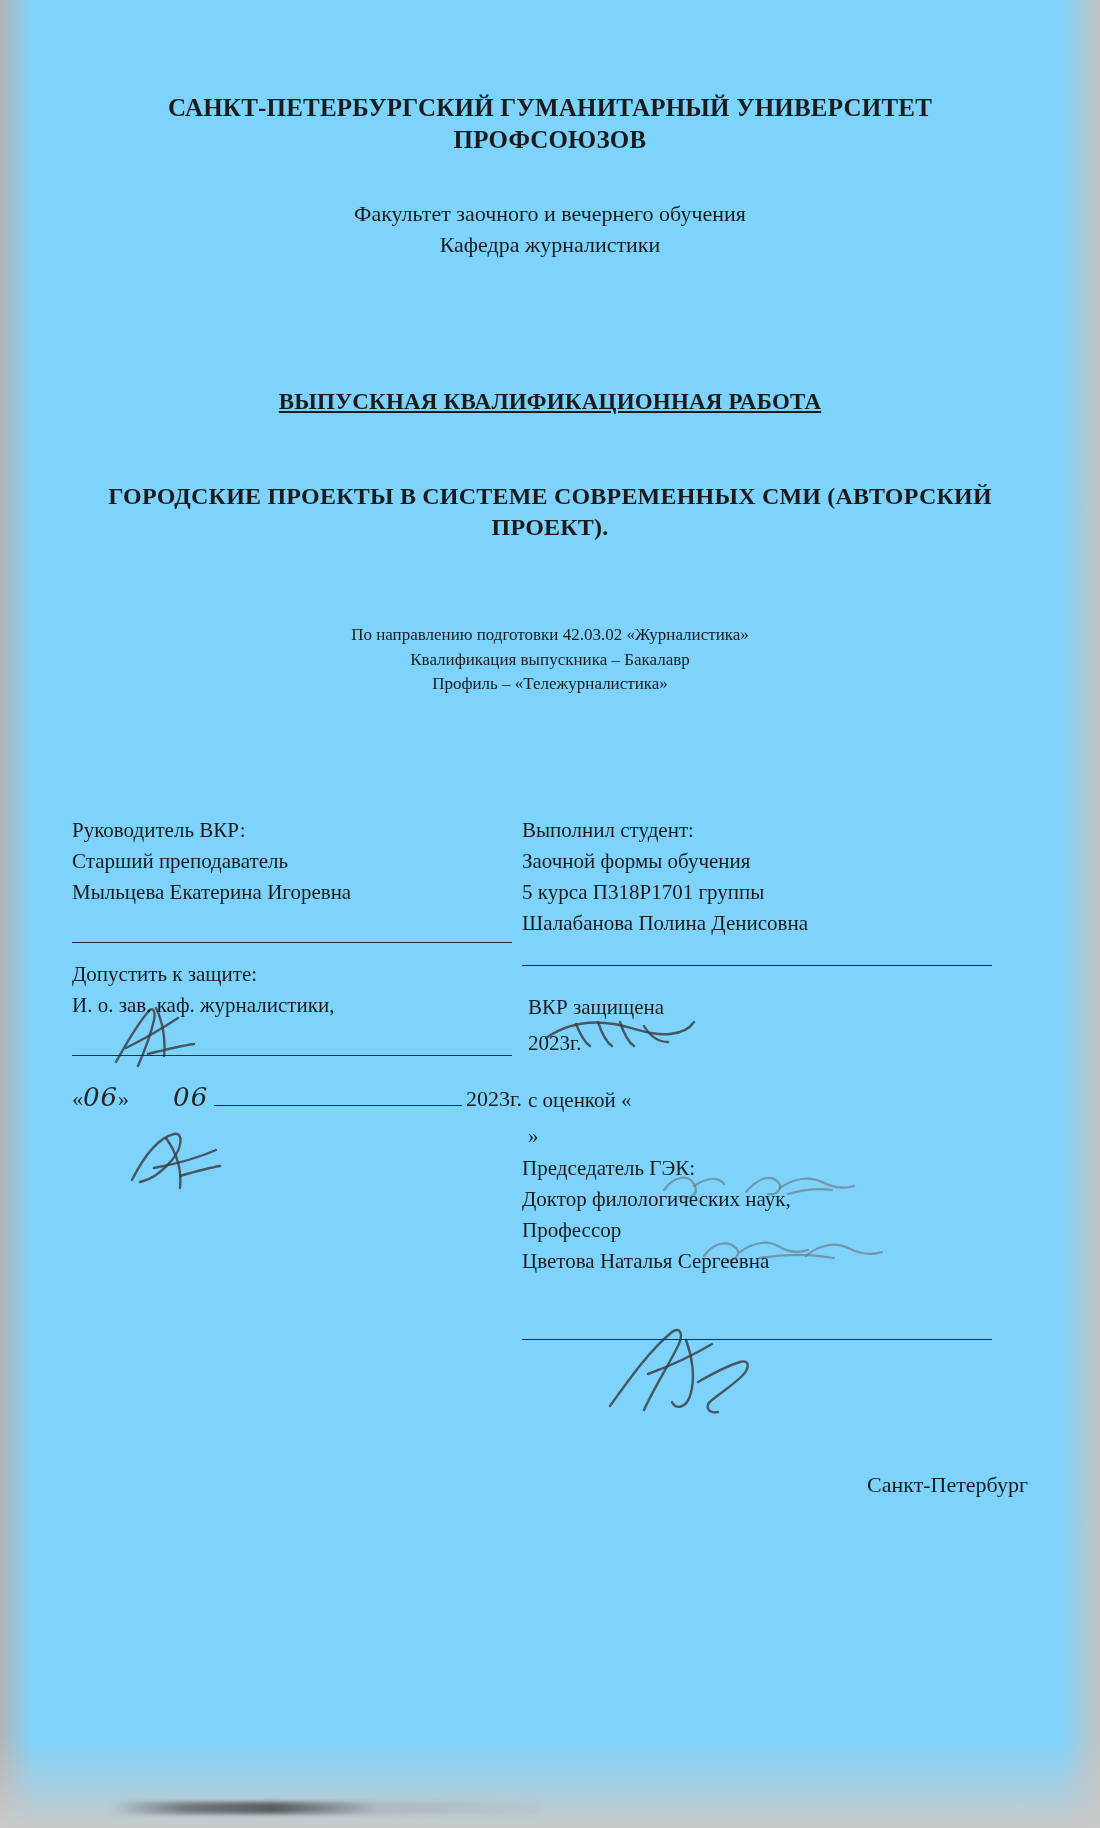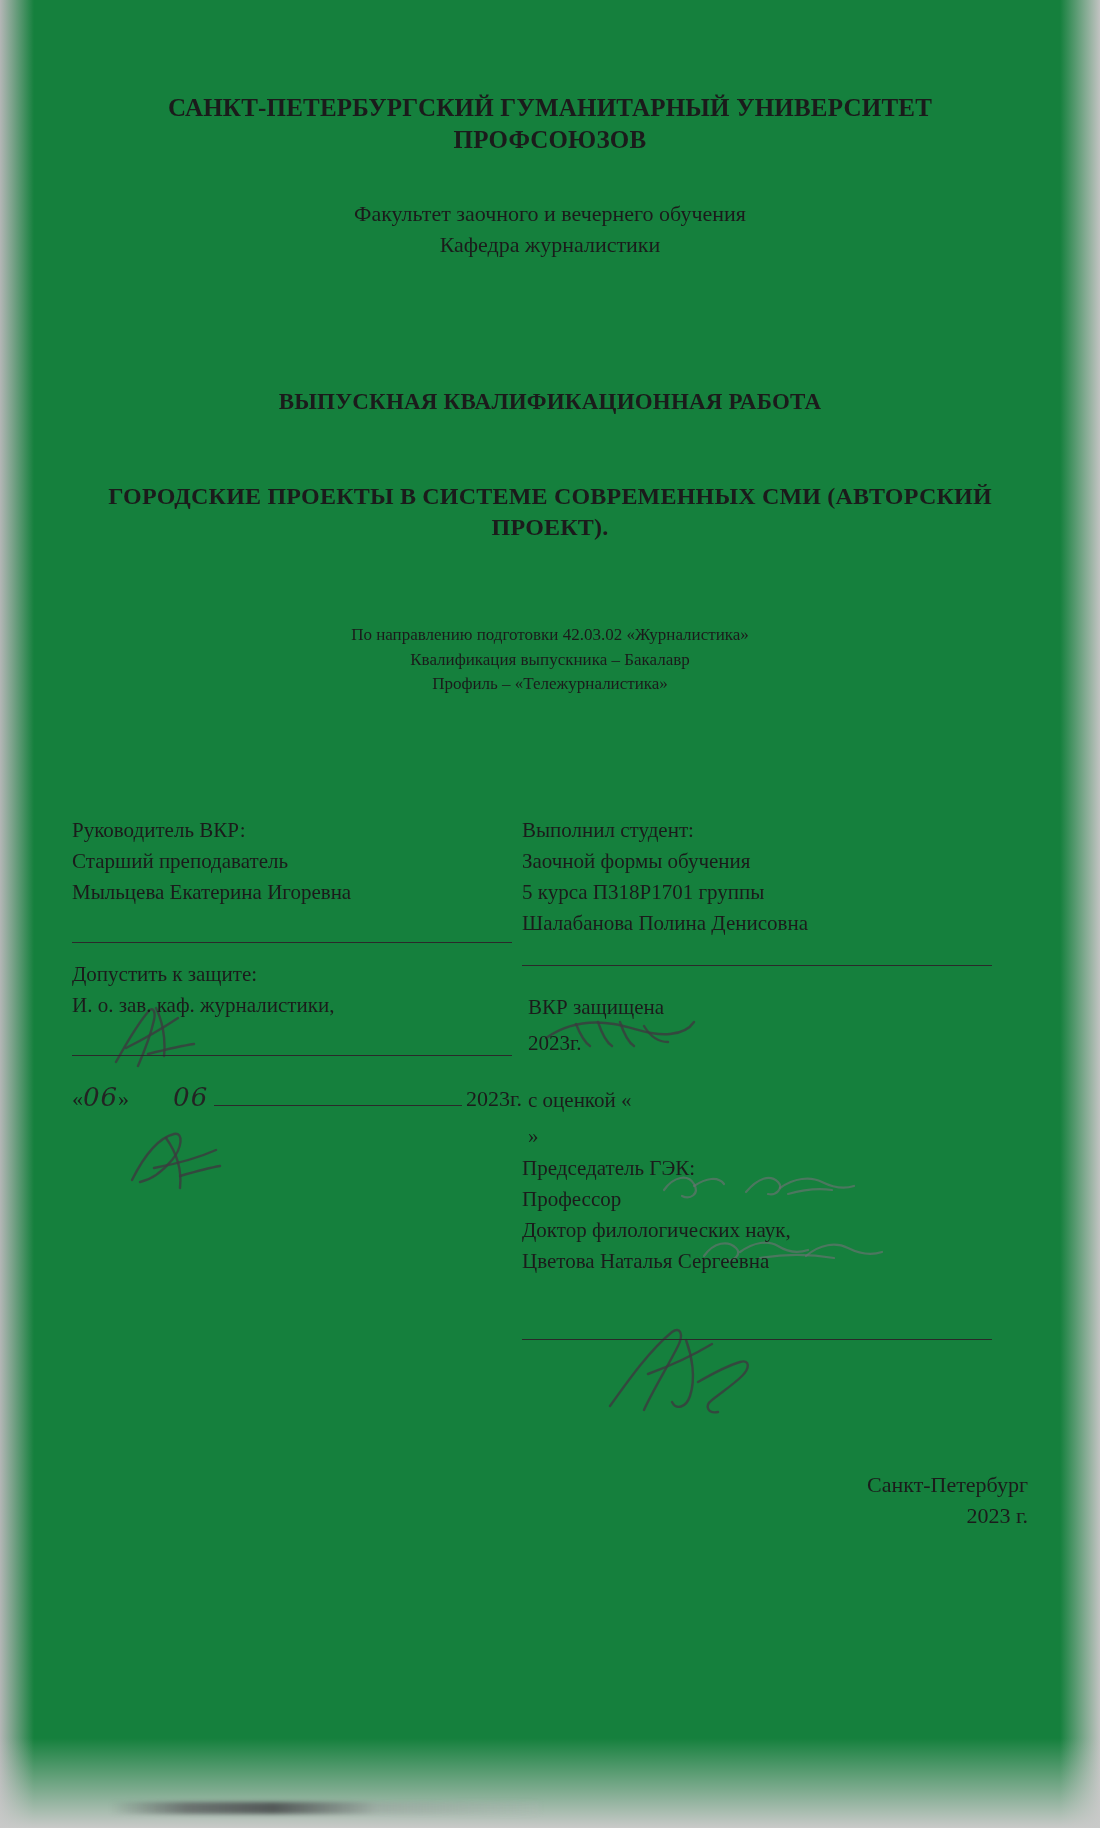--- a/index.html
+++ b/index.html
@@ -4,21 +4,21 @@
 <style>
   html, body {
     margin: 0;
     padding: 0;
     background: #b9bbbd;
   }
   .page {
     position: relative;
     width: 1100px;
     height: 1828px;
-    background: #15803d;
+    background: #7dd3fc;
     overflow: hidden;
     font-family: "Liberation Serif", serif;
     color: #1b1b1b;
   }
   
   .scan-shade-left {
     position: absolute;
     left: 0; top: 0;
     width: 34px; height: 100%;
     background: linear-gradient(to right, #b4b6b6, rgba(233,233,231,0));
@@ -66,20 +66,21 @@
     font-size: 22px;
     line-height: 1.4;
     margin-top: 44px;
   }
   .doc-type {
     text-align: center;
     font-weight: bold;
     font-size: 23px;
     margin-top: 128px;
     letter-spacing: 0.2px;
+    text-decoration: underline;
   }
   .doc-title {
     text-align: center;
     font-weight: bold;
     font-size: 24px;
     line-height: 1.3;
     margin-top: 66px;
     letter-spacing: 0.2px;
   }
   .program-block {
@@ -250,31 +251,30 @@
         </div>
 
         <div class="gap-m"></div>
         <div class="right-fill-line">
           <span>с оценкой «</span>
           <span class="ul"></span>
           <span>»</span>
         </div>
 
         <div>Председатель ГЭК:</div>
+        <div>Доктор филологических наук,</div>
         <div>Профессор</div>
-        <div>Доктор филологических наук,</div>
         <div>Цветова Наталья Сергеевна</div>
         <div class="rule rule-right" style="margin-top:62px;"></div>
       </div>
 
     </div>
 
     <div class="footer">
       <div>Санкт-Петербург</div>
-      <div>2023 г.</div>
     </div>
 
   </div>
 
   <svg class="scribble" style="left:108px; top:1000px;" width="140" height="80" viewBox="0 0 140 80">
     <path d="M8,62 C18,44 28,26 40,12 C44,6 48,10 46,20 C43,34 36,52 30,66"></path>
     <path d="M18,48 C34,40 52,30 70,18"></path>
     <path d="M48,8 C54,20 58,38 56,56"></path>
     <path d="M40,54 C56,50 72,46 86,44"></path>
   </svg>

